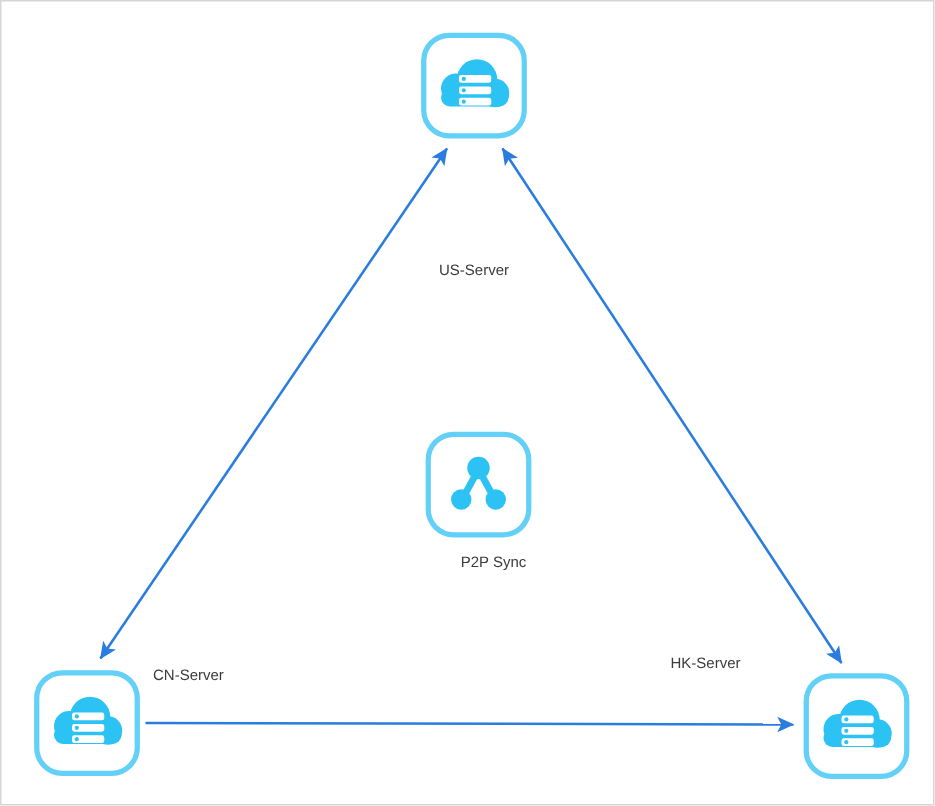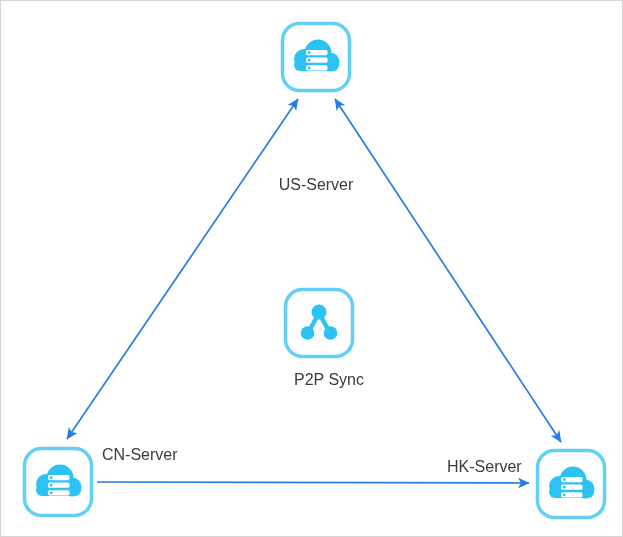--- a/index.html
+++ b/index.html
@@ -32,28 +32,28 @@
   }
   .node svg { display: block; width: 100%; height: 100%; }
 
   #node-us  { left: 279px; top: 20px; }
   #node-cn  { left: 21px;  top: 445px; }
   #node-hk  { left: 534px; top: 447px; }
   #node-p2p { left: 282px; top: 286px; }
 
   .node-label {
     position: absolute;
-    font-size: 16px;
+    font-size: 10px;
     color: var(--label-text, #3b3b3b);
     white-space: nowrap;
     line-height: 1.2;
   }
   #label-us  { left: 315px; top: 174px; transform: translateX(-50%); }
   #label-cn  { left: 101px; top: 444px; }
-  #label-hk  { left: 446px; top: 456px; }
+  #label-hk  { left: 446px; top: 436px; }
   #label-p2p { left: 328px; top: 369px; transform: translateX(-50%); }
 </style>
 </head>
 <body>
 
 <svg width="0" height="0" style="position:absolute" aria-hidden="true">
   <defs>
     <symbol id="icon-cloud-server" viewBox="0 0 72 72">
       <rect x="2.5" y="2.5" width="67" height="67" rx="17" fill="#ffffff" stroke="var(--icon-border, #62d0f7)" stroke-width="3.5"></rect>
       <g fill="var(--icon-fill, #2cc2f4)">

